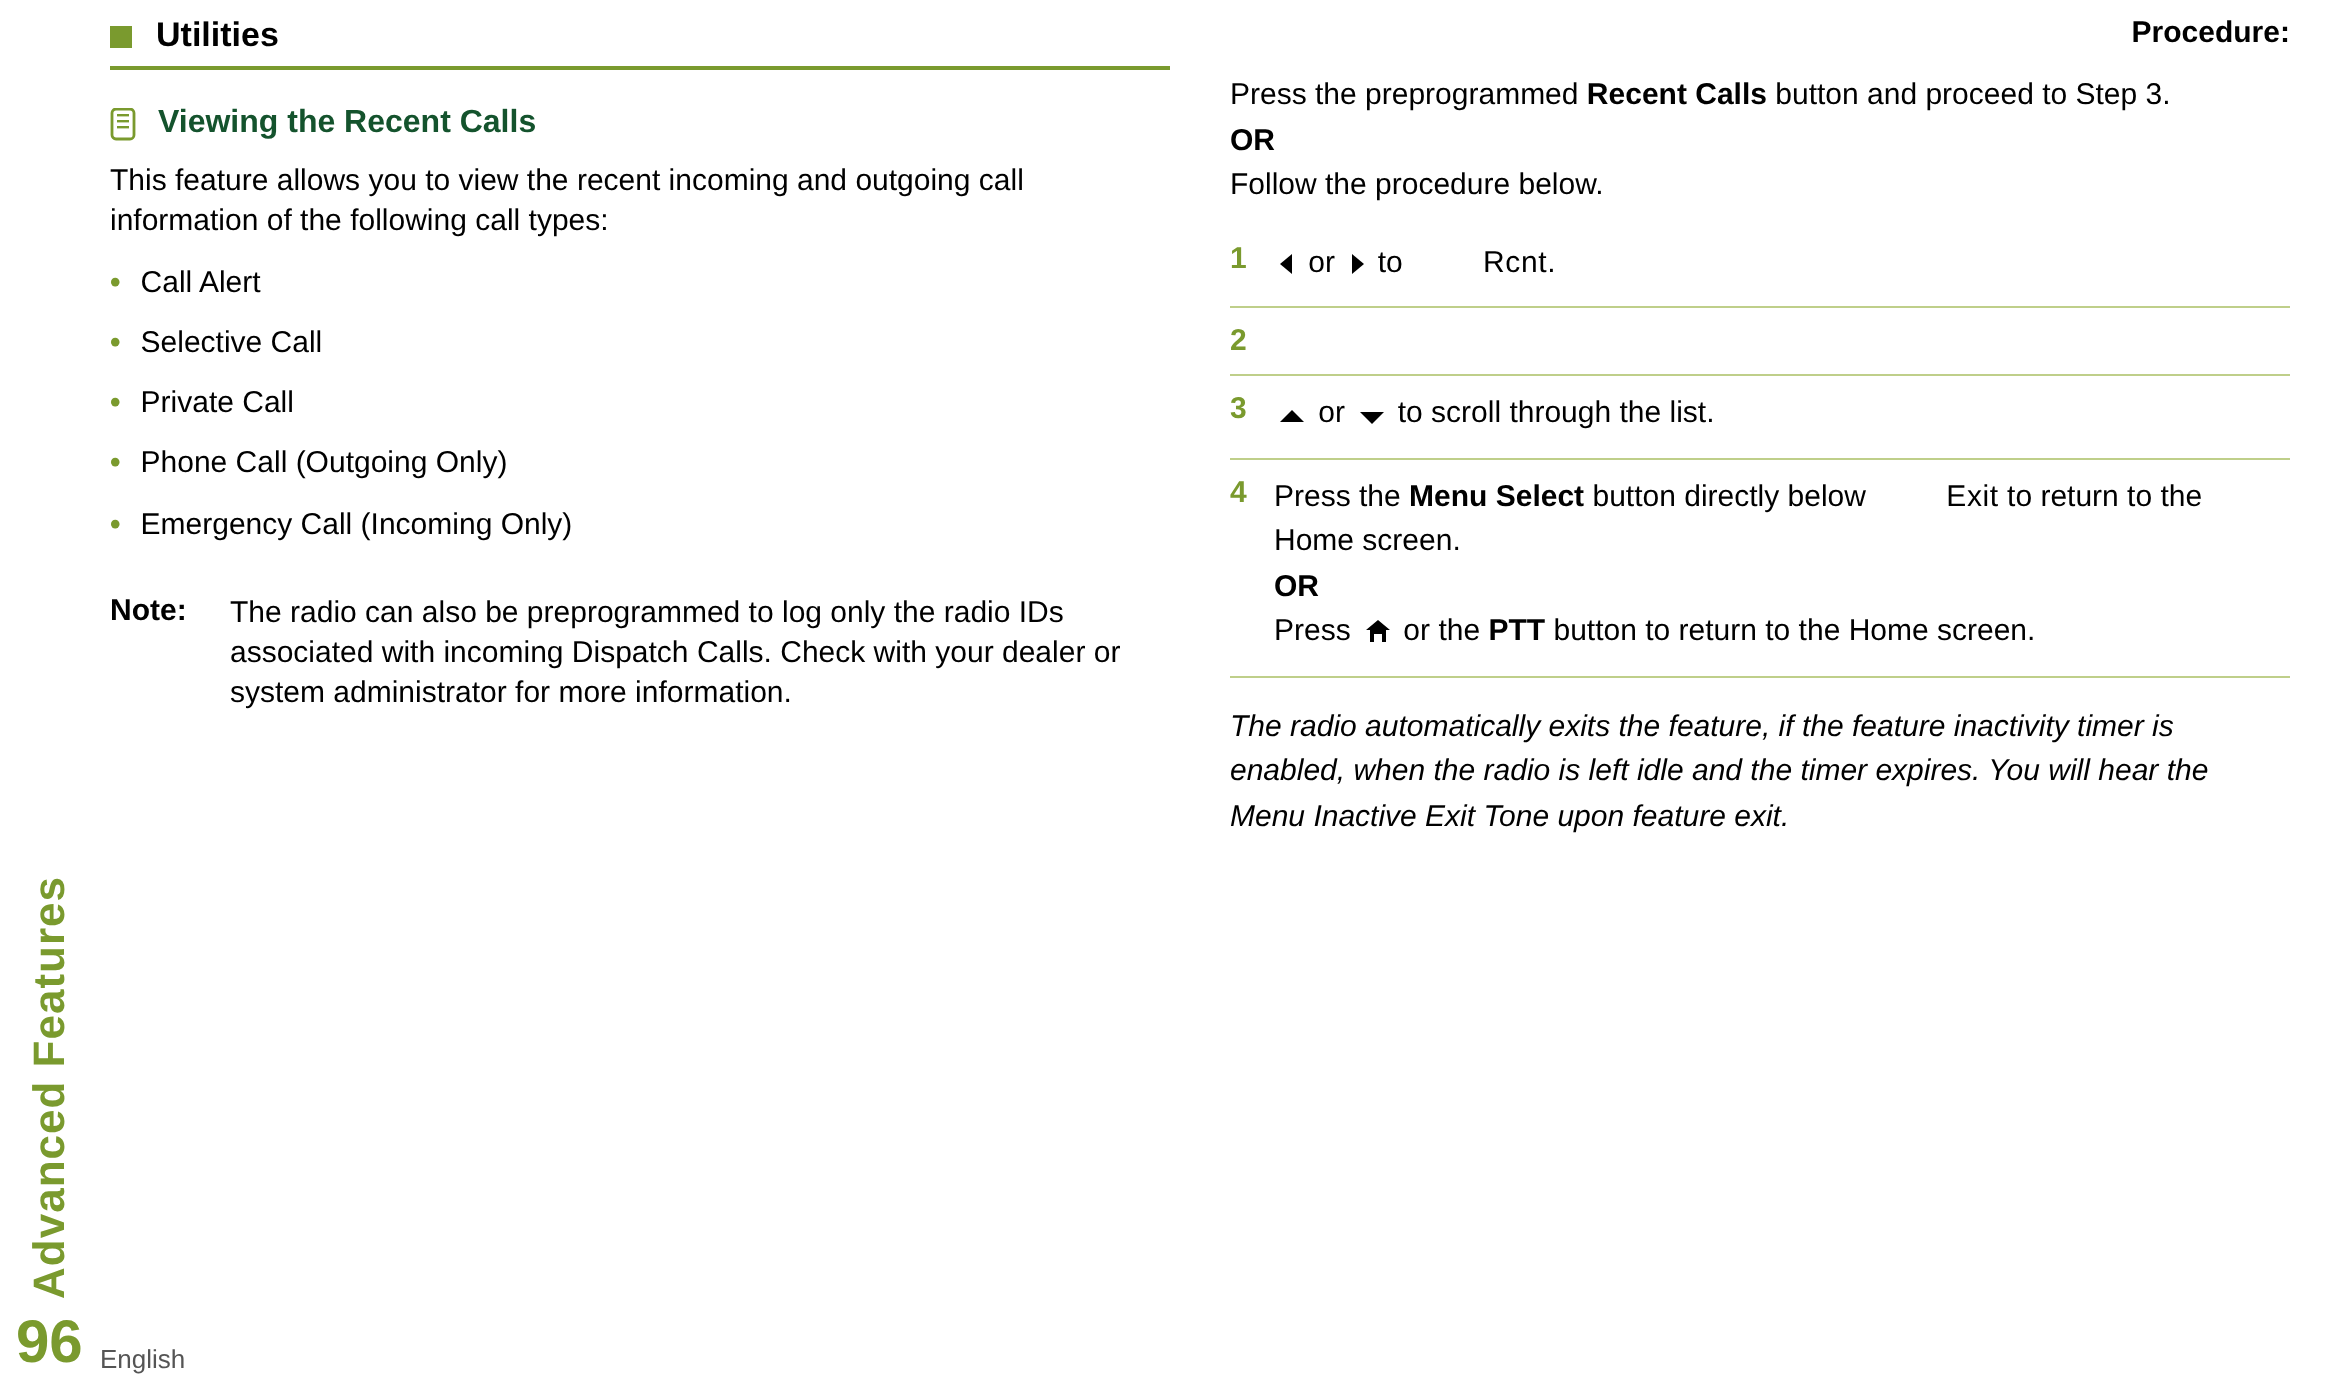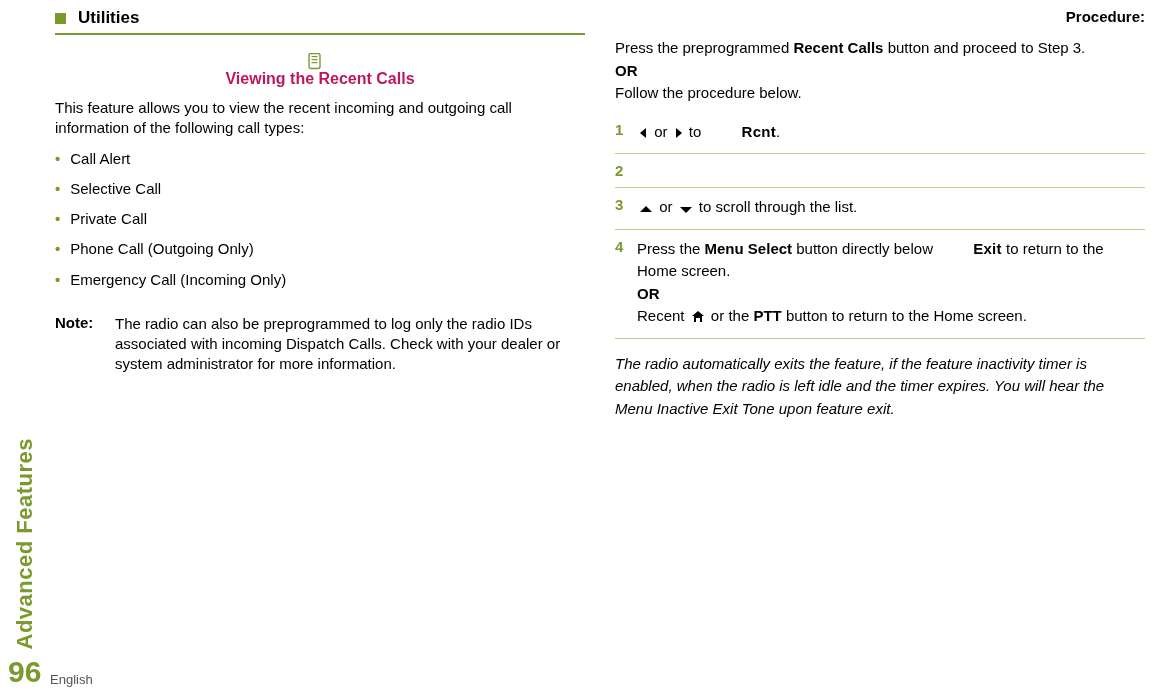--- a/index.html
+++ b/index.html
@@ -78,23 +78,22 @@
   }
   .section-rule {
     border-top: 2px solid #7a9a2e;
     margin: 4px 0 18px 0;
   }
   .sub-head {
     display: flex;
     align-items: center;
     font-weight: bold;
     font-size: 16px;
-    color: #be185d;
+    color: #14532d;
     margin: 0 0 10px 0;
-    flex-direction: column;
   }
   .sub-icon {
     display: inline-block;
     margin-right: 10px;
     color: #7a9a2e;
     font-size: 15px;
   }
   .sub-icon svg { display: block; }
   p { margin: 0 0 10px 0; line-height: 1.35; }
   ul.bullets {
@@ -150,21 +149,21 @@
     font-weight: bold;
     min-width: 22px;
     font-size: 15px;
   }
   .step-body {
     flex: 1;
     line-height: 1.5;
   }
   .softkey {
     font-family: "Trebuchet MS", "Arial Narrow", sans-serif;
-    font-weight: bold;
+    font-weight: normal;
     letter-spacing: 0.3px;
     padding-left: 36px;
   }
   .bold { font-weight: bold; }
   .italic-para {
     font-style: italic;
     line-height: 1.5;
     margin-top: 6px;
   }
   .keyicon {
@@ -267,21 +266,21 @@
               </svg></span><span> or </span><span class="keyicon"><svg width="14" height="9" viewBox="0 0 14 9">
                 <polygon points="1,2 13,2 7,8" fill="#000"></polygon>
               </svg></span><span> to scroll through the list.</span>
         </div>
       </li>
       <li>
         <div class="step-num">4</div>
         <div class="step-body">
           <span>Press the </span><span class="bold">Menu Select</span><span> button directly below </span><span class="softkey">Exit</span><span> to return to the Home screen.</span><br>
           <span class="bold">OR</span><br>
-          <span>Recent </span><span class="keyicon"><svg width="14" height="13" viewBox="0 0 14 13">
+          <span>Press </span><span class="keyicon"><svg width="14" height="13" viewBox="0 0 14 13">
                 <polygon points="7,1 13,6 11,6 11,12 9,12 9,8 5,8 5,12 3,12 3,6 1,6" fill="#000"></polygon>
               </svg></span><span> or the </span><span class="bold">PTT</span><span> button to return to the Home screen.</span>
         </div>
       </li>
     </ol>
 
     <p class="italic-para">The radio automatically exits the feature, if the feature inactivity timer is enabled, when the radio is left idle and the timer expires. You will hear the Menu Inactive Exit Tone upon feature exit.</p>
   </div>
 </div>
 

